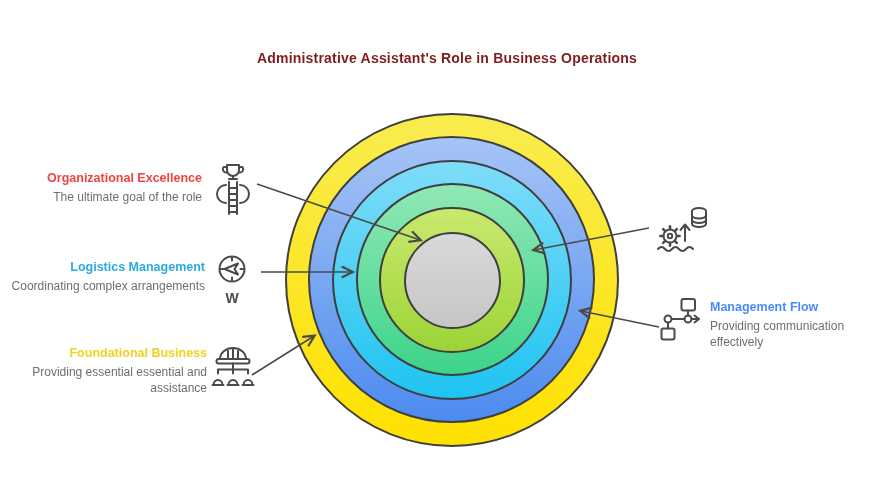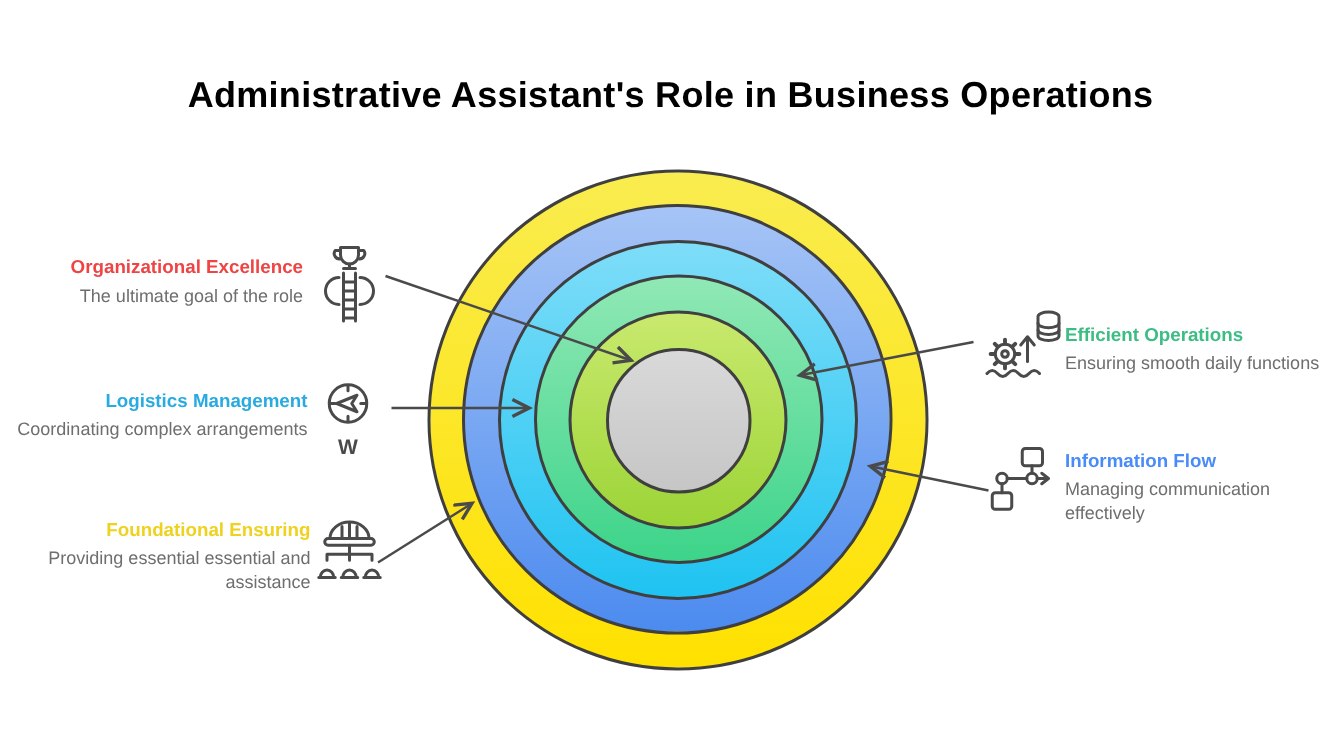--- a/index.html
+++ b/index.html
@@ -2,21 +2,21 @@
 <html><head>
 <meta charset="utf-8">
 <style>
   html,body { margin:0; padding:0; background:#ffffff; }
   .canvas {
     position:relative; width:894px; height:504px; background:#ffffff;
     font-family:"Liberation Sans", sans-serif; overflow:hidden;
   }
   .title {
     position:absolute; top:50px; left:0; width:100%; text-align:center;
-    font-size:24px; font-weight:bold; color:#000000; letter-spacing:.2px;
+    font-size:14px; font-weight:bold; color:#7f1d1d; letter-spacing:.2px;
   }
   .ring { position:absolute; border-radius:50%; border:2px solid #3f3f3f; box-sizing:border-box; }
   .ring-0 { left:285px; top:113px; width:334px; height:334px; }
   .ring-1 { left:308px; top:136px; width:287px; height:287px; }
   .ring-2 { left:332px; top:160px; width:240px; height:240px; }
   .ring-3 { left:356px; top:183px; width:193px; height:193px; }
   .ring-4 { left:379px; top:207px; width:146px; height:146px; }
   .ring-5 { left:404px; top:232px; width:97px;  height:97px;  }
   .label { position:absolute; }
   .label.left  { text-align:right; }
@@ -59,32 +59,28 @@
     <p class="label-heading" style="color: #ef4444;">Organizational Excellence</p>
     <p class="label-desc">The ultimate goal of the role</p>
   </div>
 
   <div class="label left" style="top:260px; right:689px; width:210px;">
     <p class="label-heading" style="color: rgb(41, 171, 226);">Logistics Management</p>
     <p class="label-desc">Coordinating complex arrangements</p>
   </div>
 
   <div class="label left" style="top:346px; right:687px; width:185px;">
-    <p class="label-heading" style="color: rgb(239, 210, 31);">Foundational Ensuring</p>
+    <p class="label-heading" style="color: rgb(239, 210, 31);">Foundational Business</p>
     <p class="label-desc">Providing essential essential and assistance</p>
   </div>
 
-  <div class="label right" style="top:216px; left:710px; width:175px;">
-    <p class="label-heading" style="color: rgb(59, 189, 131);">Efficient Operations</p>
-    <p class="label-desc">Ensuring smooth daily functions</p>
-  </div>
 
   <div class="label right" style="top:300px; left:710px; width:150px;">
-    <p class="label-heading" style="color: rgb(74, 140, 247);">Information Flow</p>
-    <p class="label-desc">Managing communication effectively</p>
+    <p class="label-heading" style="color: rgb(74, 140, 247);">Management Flow</p>
+    <p class="label-desc">Providing communication effectively</p>
   </div>
 
   <div class="icon" style="left:213px; top:162px;">
     <svg viewBox="0 0 40 54" width="40" height="54">
       <g class="ico-stroke">
         <path d="M14,3 h12 v5 a6,6 0 0 1 -12,0 z"></path>
         <path d="M14,5 h-3.5 a3.5,3.5 0 0 0 3.5,5.5"></path>
         <path d="M26,5 h3.5 a3.5,3.5 0 0 1 -3.5,5.5"></path>
         <path d="M20,14 v3 M16,17 h8"></path>
         <path d="M13,23 a9,9 0 1 0 0,18"></path>

